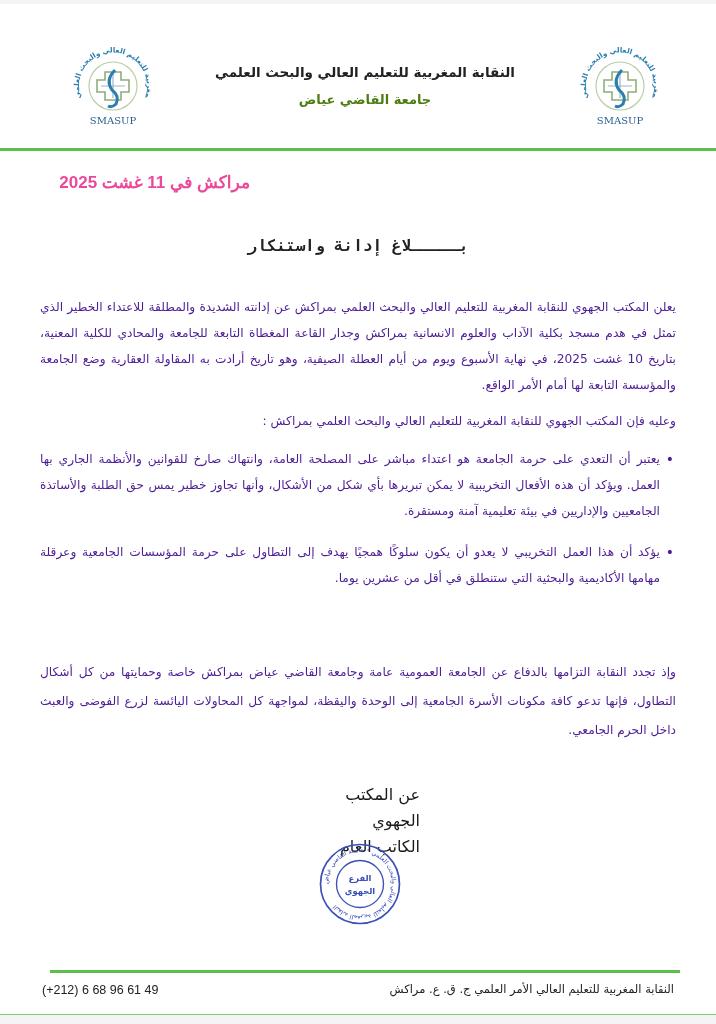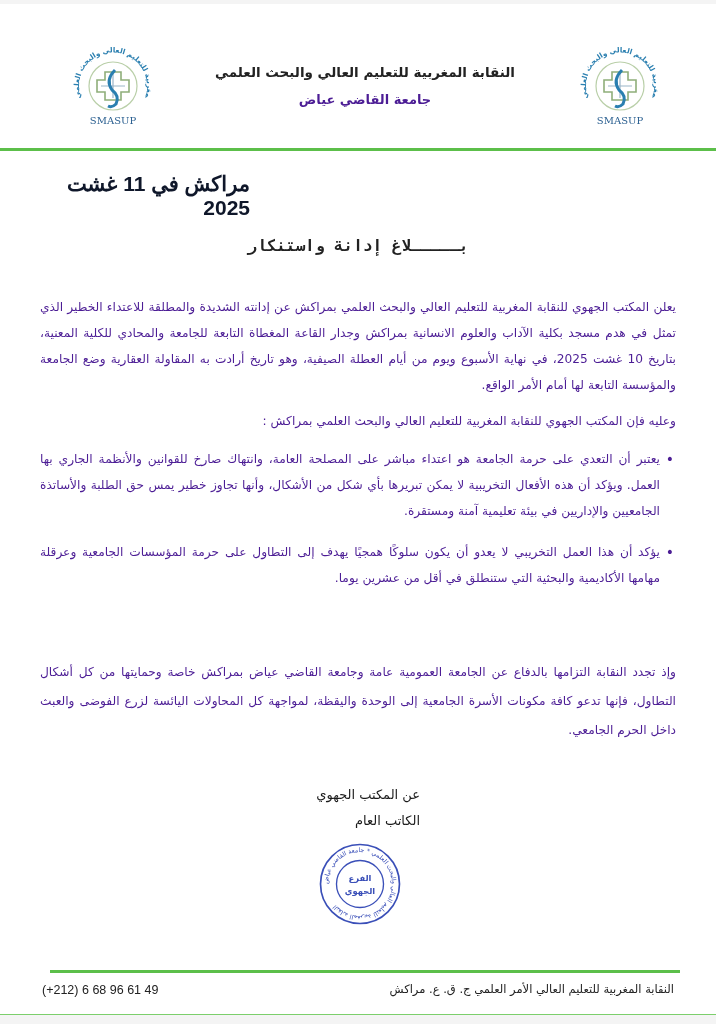--- a/index.html
+++ b/index.html
@@ -22,31 +22,31 @@
   .logo svg { width: 100%; height: 100%; }
   .header-title {
     position: absolute; top: 60px; left: 200px; width: 330px;
     text-align: center; direction: rtl;
     font-family: "DejaVu Sans", sans-serif; font-weight: bold;
     font-size: 13.5px; color: #222;
   }
   .header-sub {
     position: absolute; top: 88px; left: 200px; width: 330px;
     text-align: center; direction: rtl;
-    font-weight: bold; font-size: 13px; color: #4c1d95;
+    font-weight: bold; font-size: 13px; color: #4d7c0f;
   }
   .rule-top {
     position: absolute; top: 144px; left: 0; width: 716px; height: 3px;
     background: #5cbf4a;
   }
   .date {
     position: absolute; top: 168px; left: 40px; width: 210px;
     direction: rtl; text-align: right;
     font-family: "Liberation Sans", sans-serif; font-weight: bold;
-    font-size: 21px; color: #0f172a;
+    font-size: 17px; color: #ec4899;
   }
   .title {
     position: absolute; top: 232px; left: 200px; width: 316px;
     text-align: center; direction: rtl;
     font-weight: bold; font-size: 16px; color: #222; font-family: Liberation Mono, monospace;
   }
   .body-text {
     position: absolute; left: 40px; width: 636px;
     direction: rtl; text-align: justify; text-align-last: right;
     font-family: "DejaVu Sans", sans-serif; font-size: 12.2px; line-height: 26px;
@@ -58,21 +58,21 @@
   .bullets ul { margin: 0; padding: 0 16px 0 0; list-style: none; }
   .bullets li { position: relative; margin-bottom: 15px; }
   .bullets li::before {
     content: "•"; position: absolute; right: -14px; top: 0;
     font-size: 14px;
   }
   .p3 { top: 654px; line-height: 29px; }
   .signature {
     position: absolute; top: 778px; left: 300px; width: 120px;
     direction: rtl; text-align: right;
-    font-size: 13px; line-height: 26px;
+    font-size: 16px; line-height: 26px;
   }
   .stamp {
     position: absolute; top: 838px; left: 318px; width: 84px; height: 84px;
   }
   .rule-bottom {
     position: absolute; top: 966px; left: 50px; width: 630px; height: 3px;
     background: #5cbf4a;
   }
   .footer-left {
     position: absolute; top: 979px; left: 42px;

